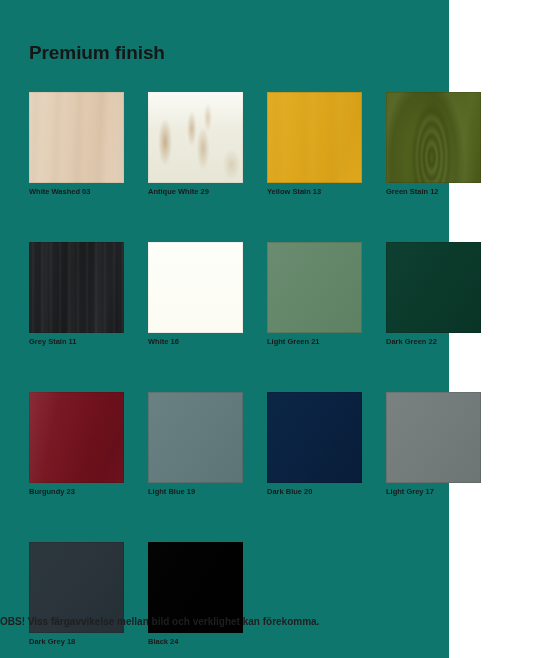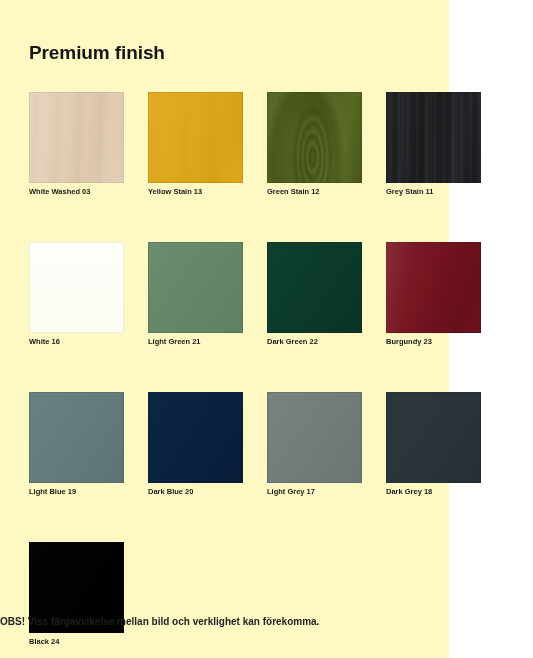--- a/index.html
+++ b/index.html
@@ -12,21 +12,21 @@
     height: 658px;
     font-family: "Liberation Sans", sans-serif;
     -webkit-font-smoothing: antialiased;
     overflow: hidden;
     position: relative;
   }
   .page {
     position: relative;
     width: 449px;
     height: 658px;
-    background: #fef9c3;
+    background: #0f766e;
     box-sizing: border-box;
   }
   .page-title {
     position: absolute;
     left: 29px;
     top: 43px;
     font-size: 19px;
     font-weight: bold;
     color: #161616;
     letter-spacing: -0.1px;
@@ -161,20 +161,26 @@
   <div class="page-title">Premium finish</div>
 
   <div class="swatch-grid">
       <div class="swatch-cell">
         <div class="swatch-chip edge-light" style="background: linear-gradient(97deg, rgb(232, 213, 191) 0%, rgb(226, 205, 179) 38%, rgb(221, 198, 170) 68%, rgb(229, 209, 186) 100%);">
           <div class="tex grain-soft"></div>
         </div>
         <div class="swatch-label">White Washed 03</div>
       </div>
       <div class="swatch-cell">
+        <div class="swatch-chip edge-light" style="background: linear-gradient(rgb(244, 243, 234) 0%, rgb(236, 235, 221) 45%, rgb(231, 230, 214) 100%);">
+          <div class="tex blotches"></div>
+        </div>
+        <div class="swatch-label">Antique White 29</div>
+      </div>
+      <div class="swatch-cell">
         <div class="swatch-chip edge-dark" style="background: linear-gradient(110deg, rgb(226, 173, 35) 0%, rgb(221, 166, 27) 45%, rgb(216, 161, 23) 78%, rgb(224, 169, 30) 100%);">
           <div class="tex grain-faint"></div>
         </div>
         <div class="swatch-label">Yellow Stain 13</div>
       </div>
       <div class="swatch-cell">
         <div class="swatch-chip edge-dark" style="background: linear-gradient(100deg, rgb(85, 101, 33) 0%, rgb(76, 92, 25) 45%, rgb(86, 104, 34) 78%, rgb(73, 87, 24) 100%);">
           <div class="tex rings"></div>
         </div>
         <div class="swatch-label">Green Stain 12</div>

